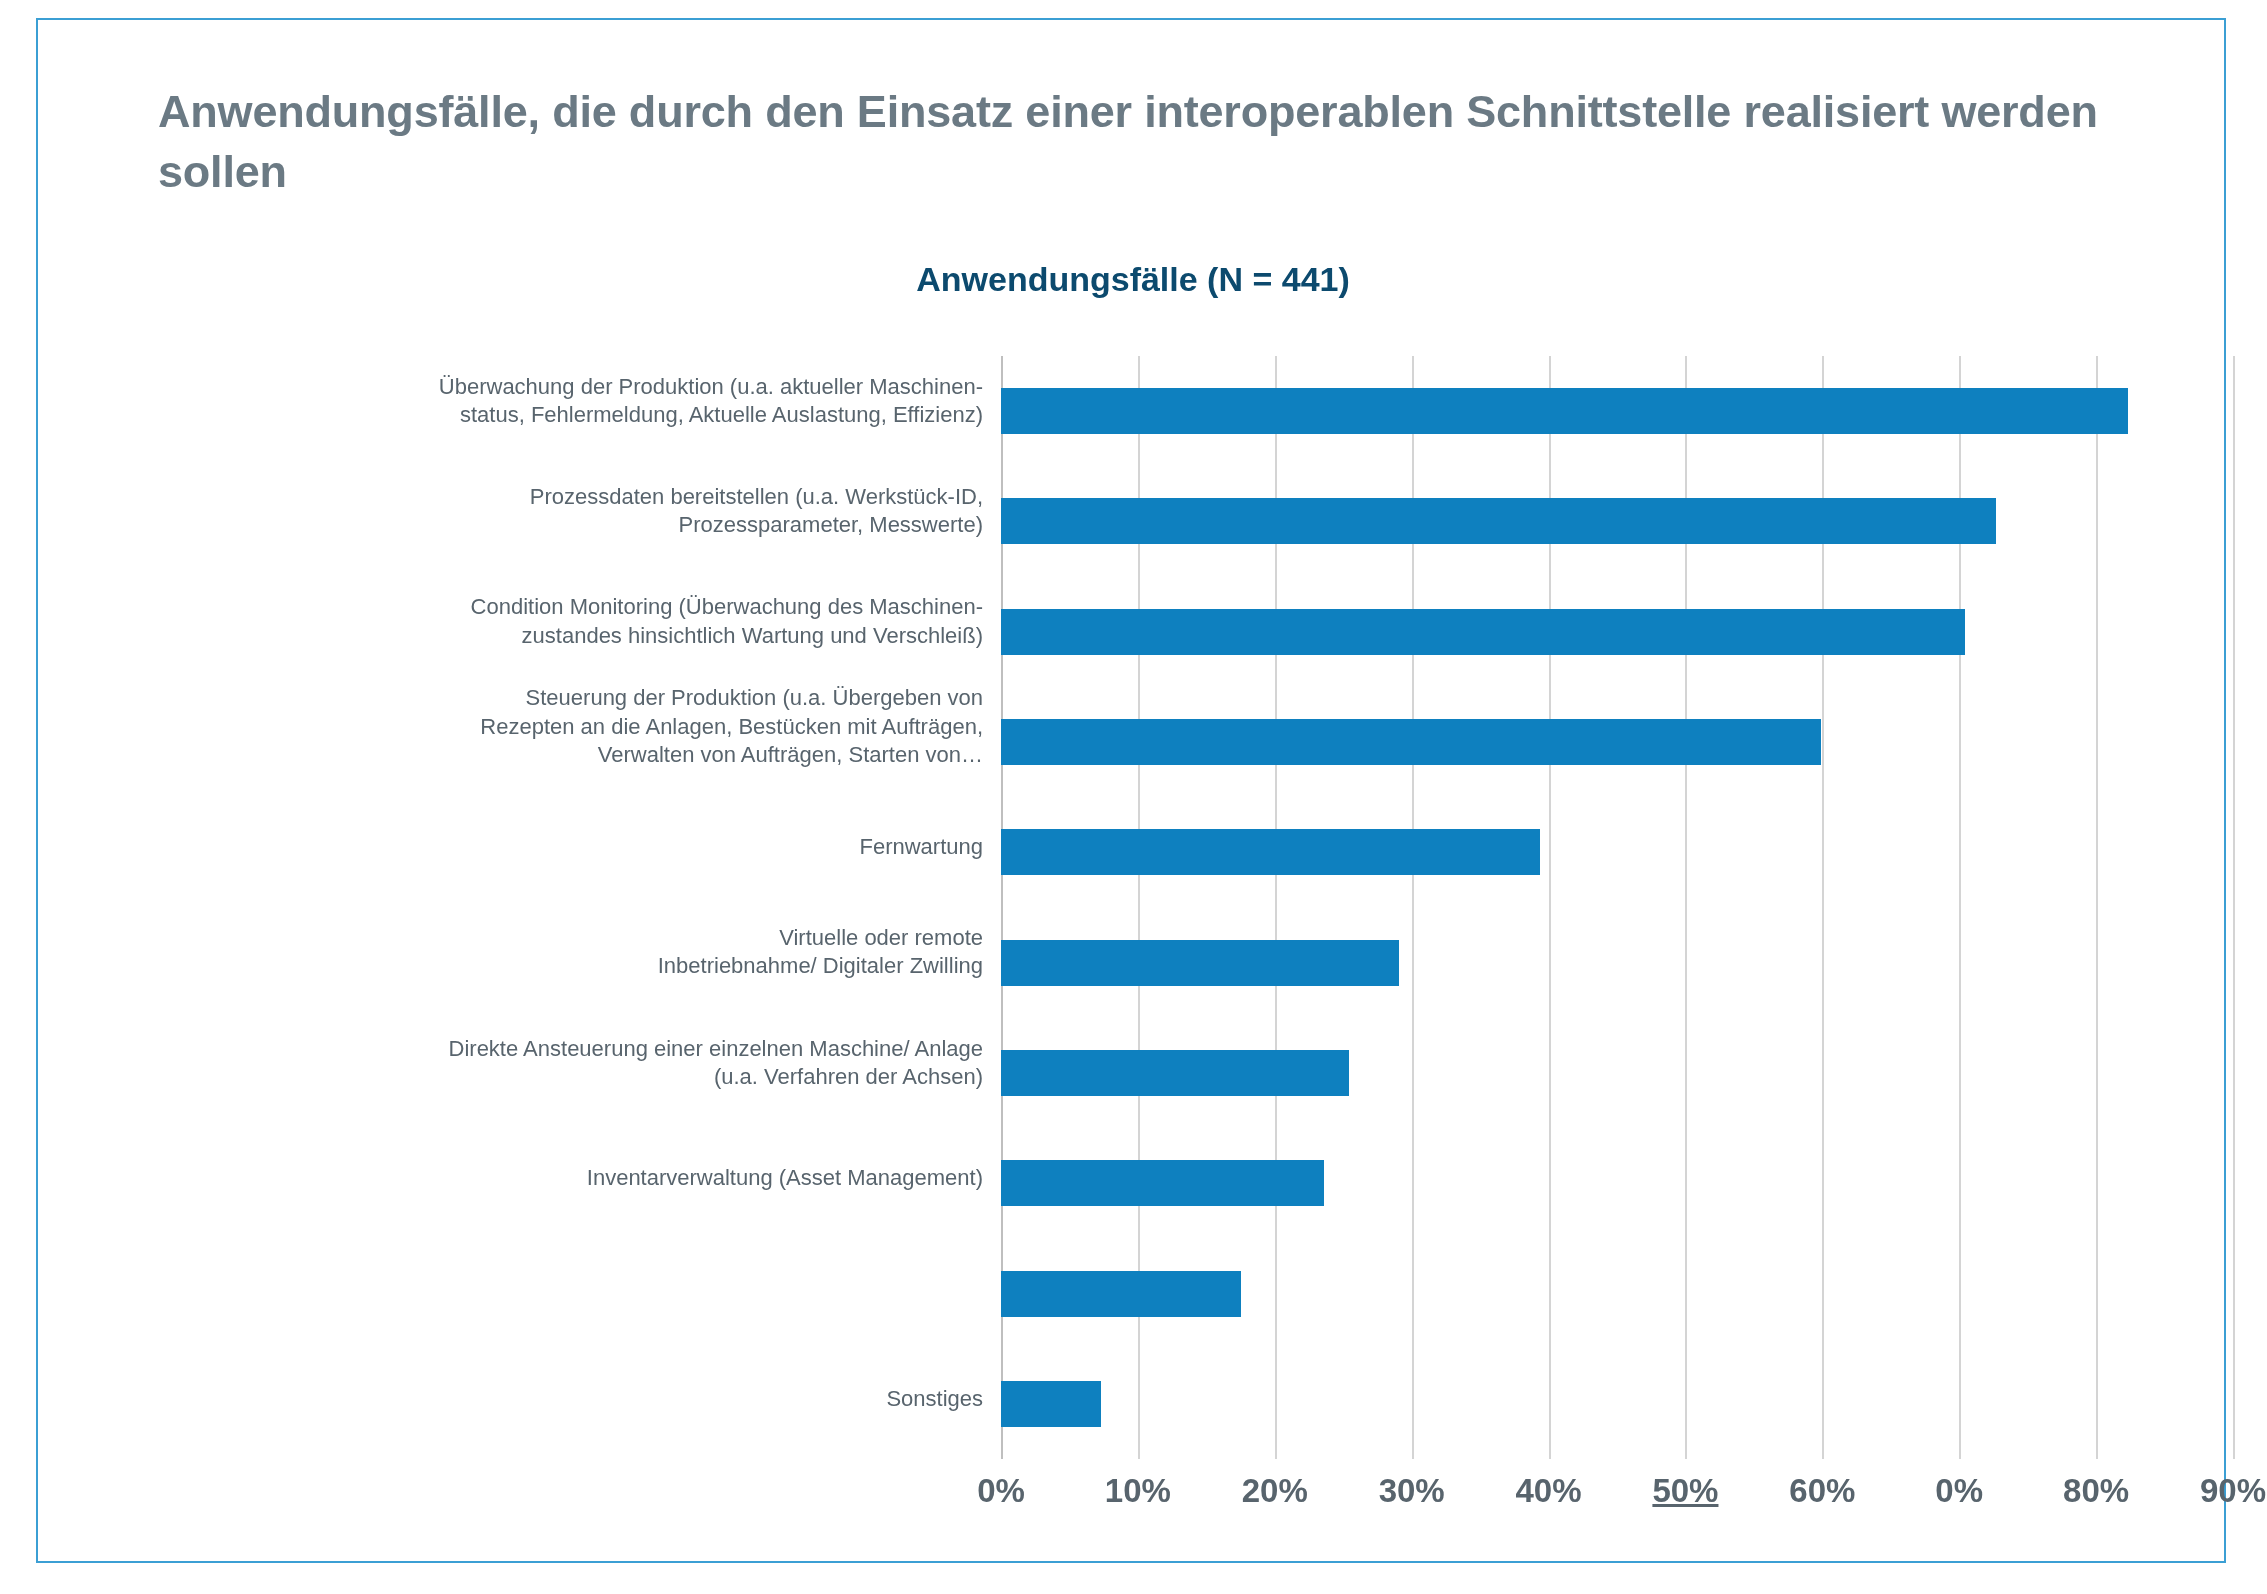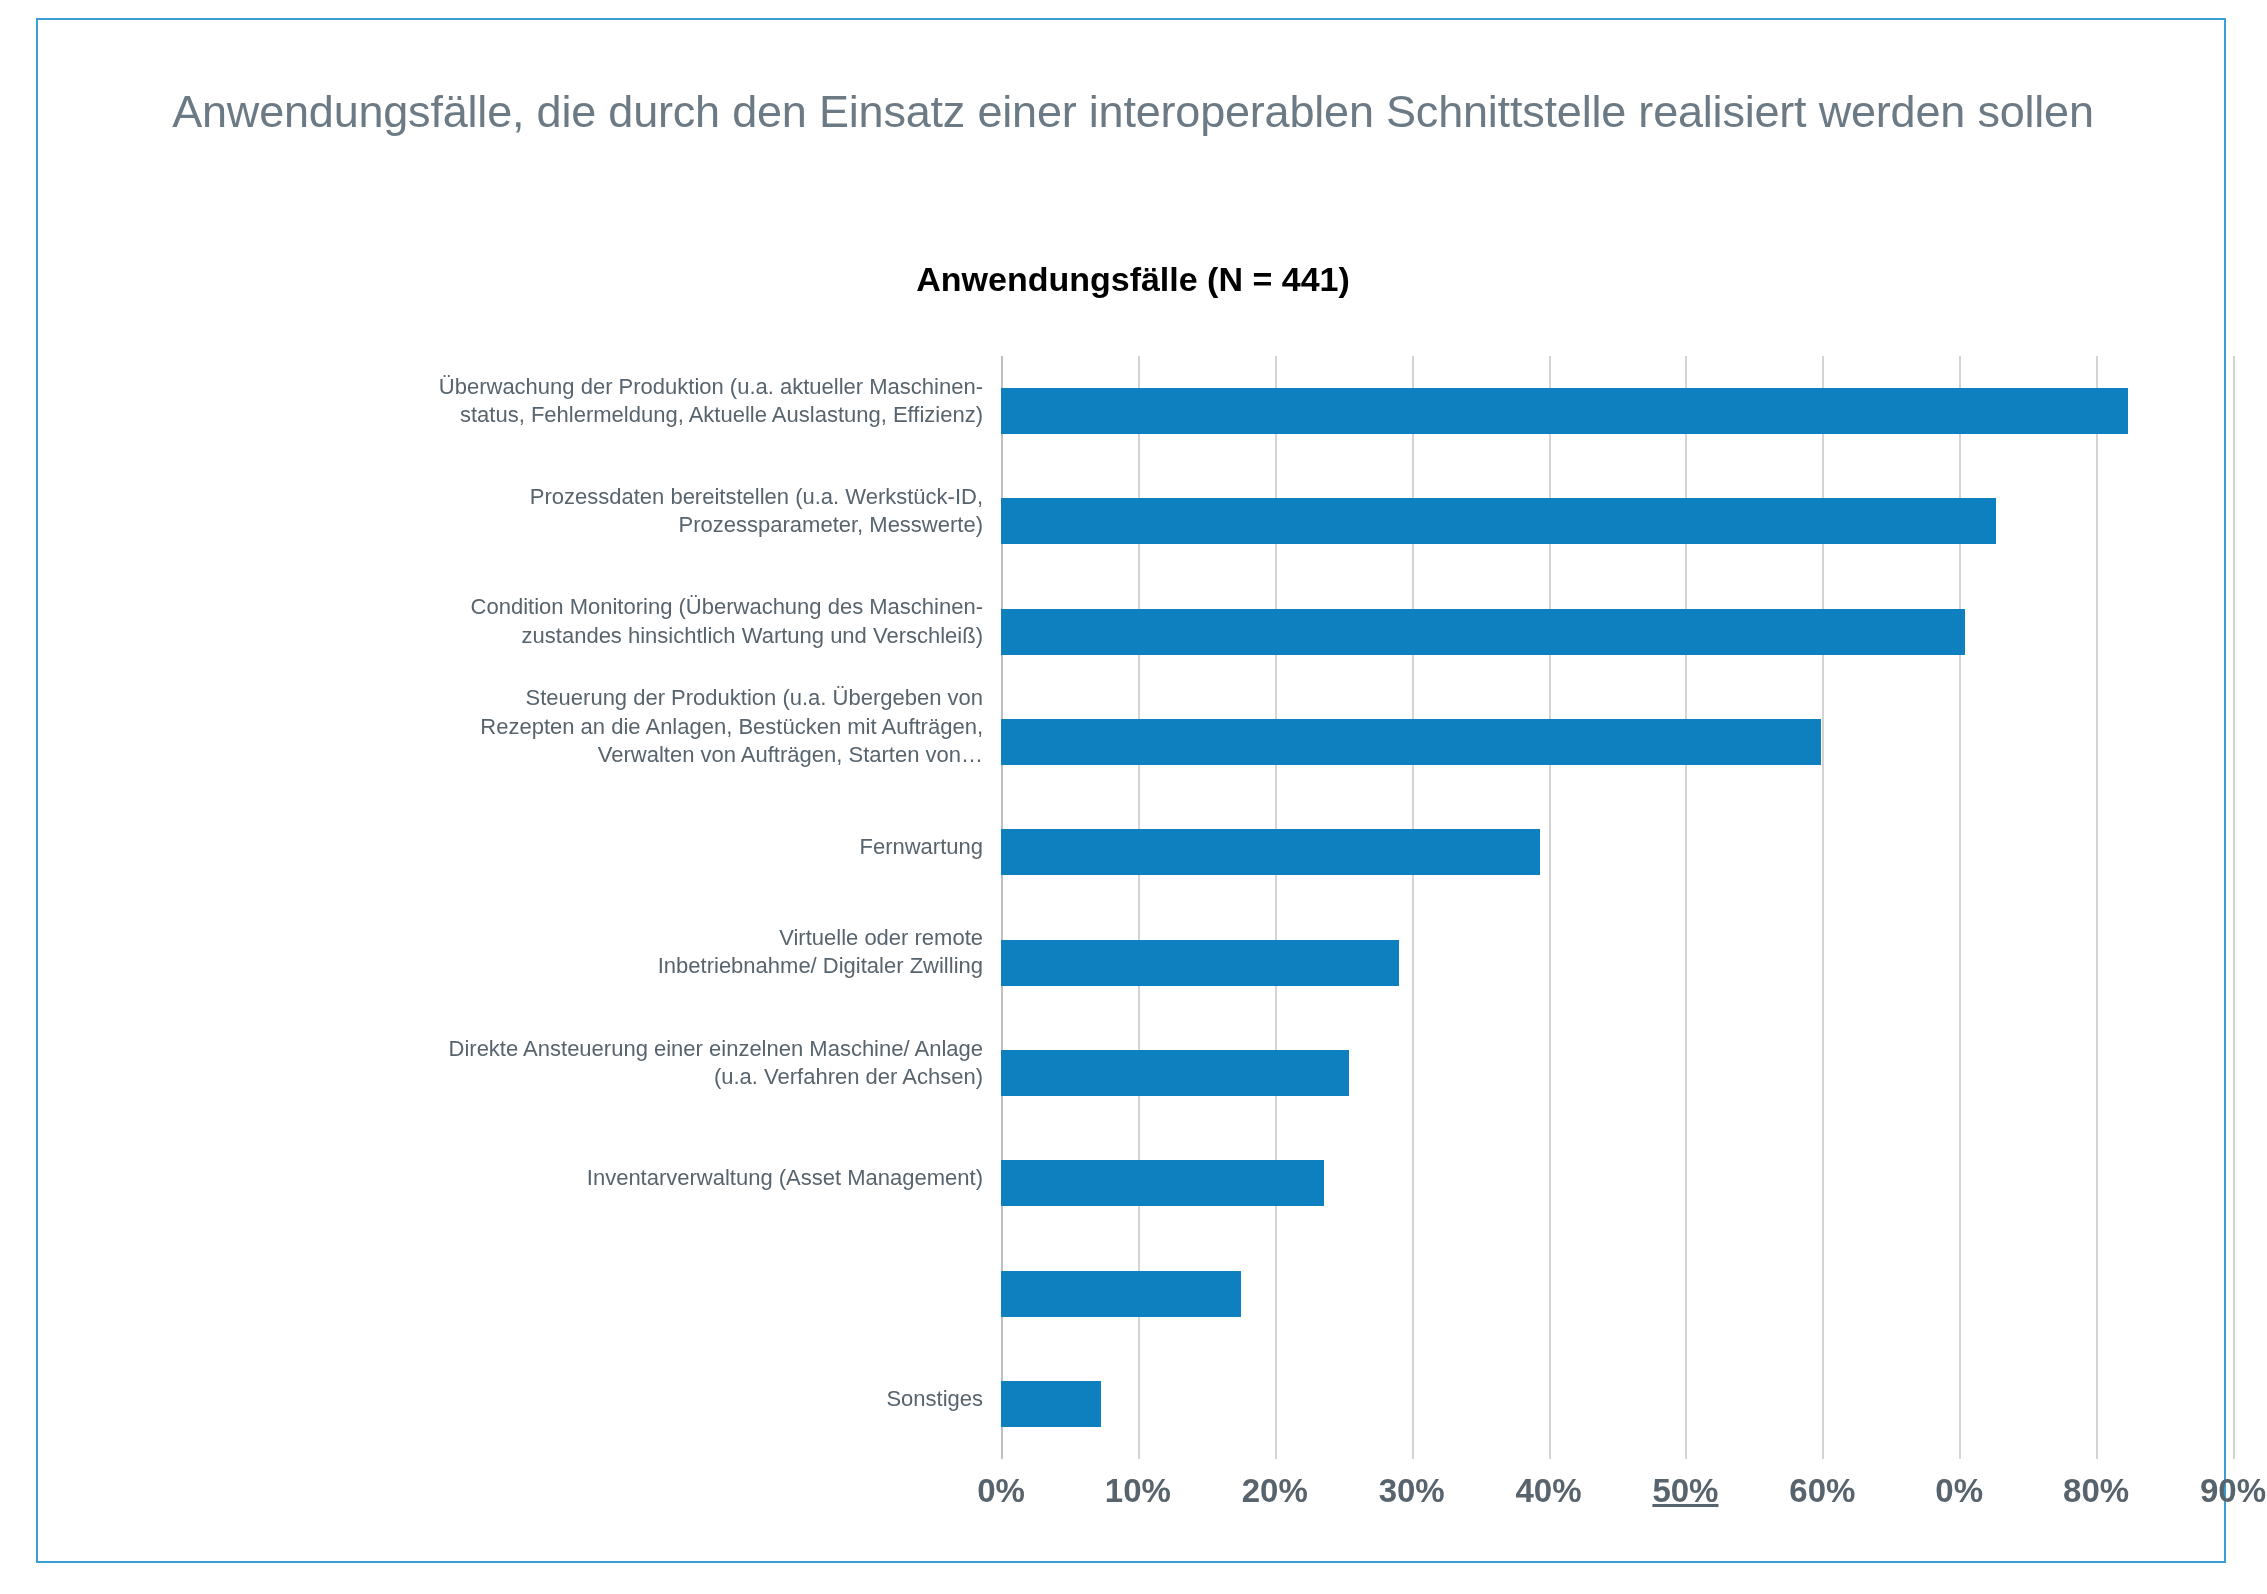--- a/index.html
+++ b/index.html
@@ -23,35 +23,35 @@
     border: 2px solid #3b9fd4;
     background: #ffffff;
     box-sizing: border-box;
   }
 
   #chart-title {
     position: absolute;
     left: 120px;
     top: 62px;
     width: 1950px;
-    text-align: center;
+    text-align: left;
     color: #6b7a84;
     font-size: 45px;
-    font-weight: normal;
+    font-weight: bold;
     line-height: 1.33;
     letter-spacing: -0.2px;
   }
 
   #chart-subtitle {
     position: absolute;
     left: 120px;
     top: 240px;
     width: 1950px;
     text-align: center;
-    color: #000000;
+    color: #0c4a6e;
     font-size: 34px;
     font-weight: bold;
   }
 
   
   #plot-area {
     position: absolute;
     left: 963px;   
     top: 336px;
     width: 1232px; 

